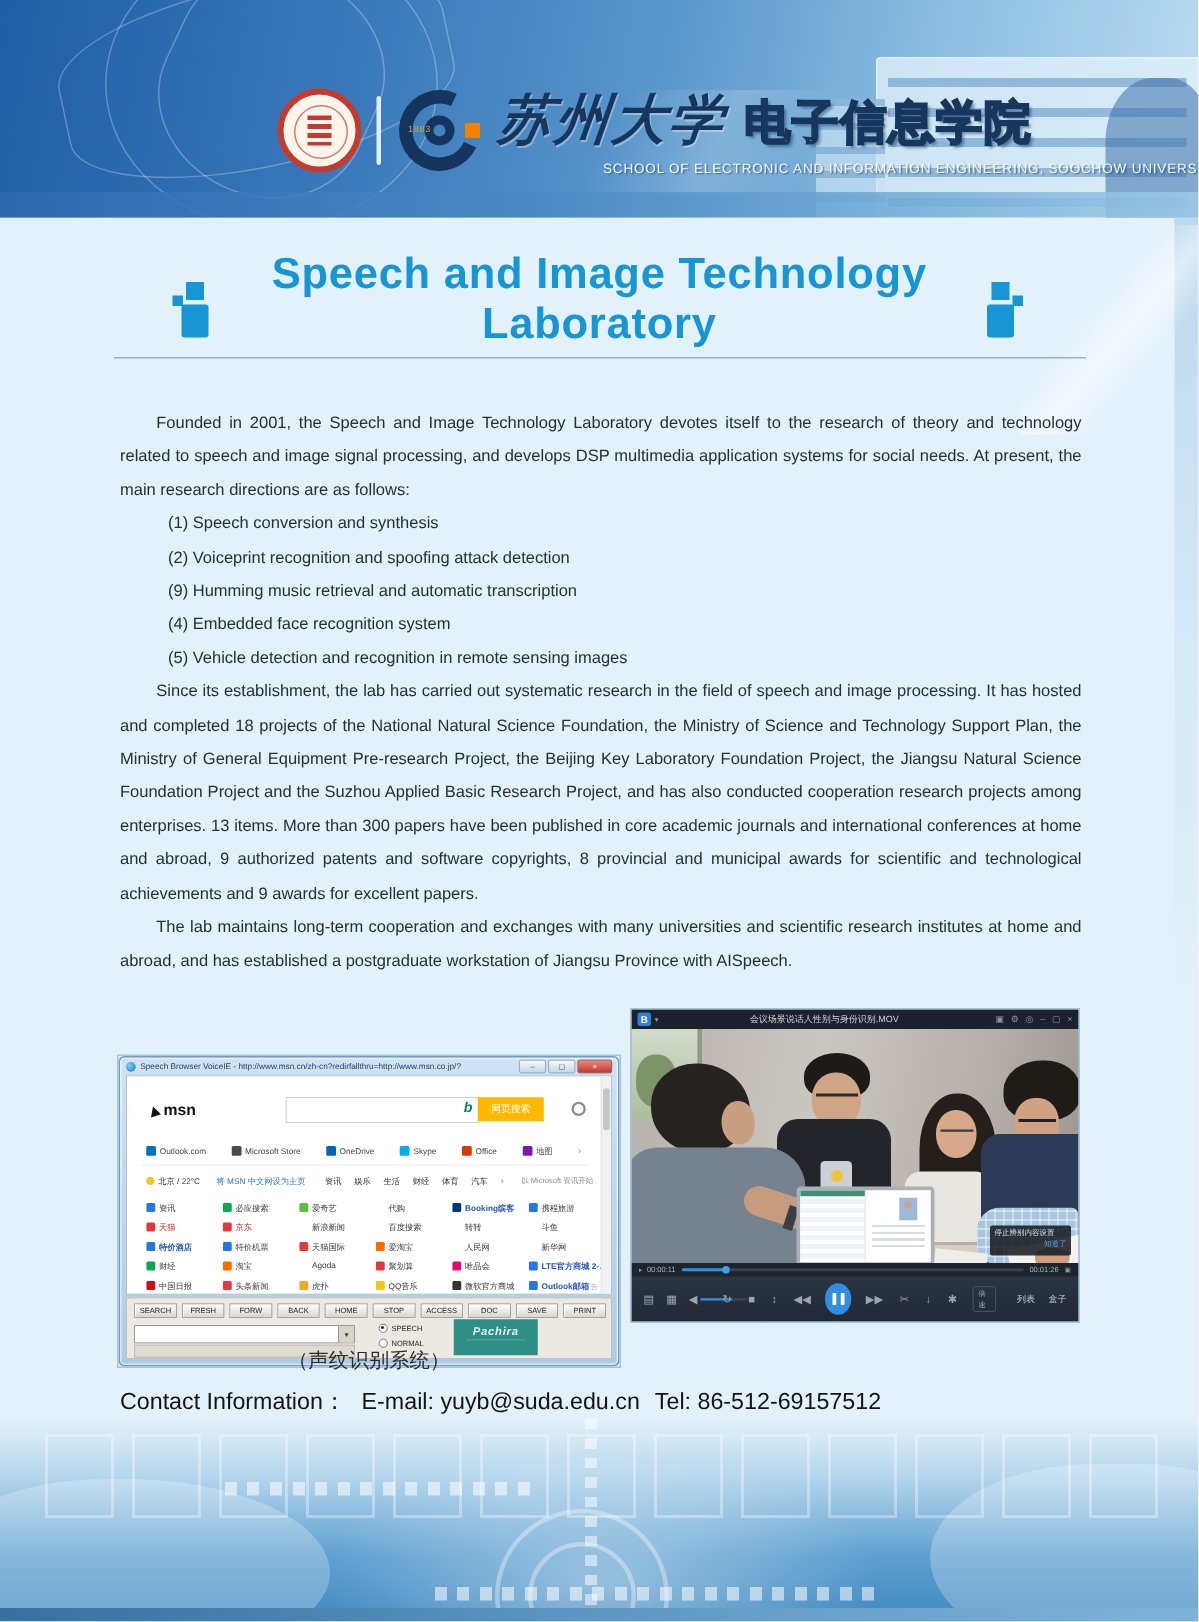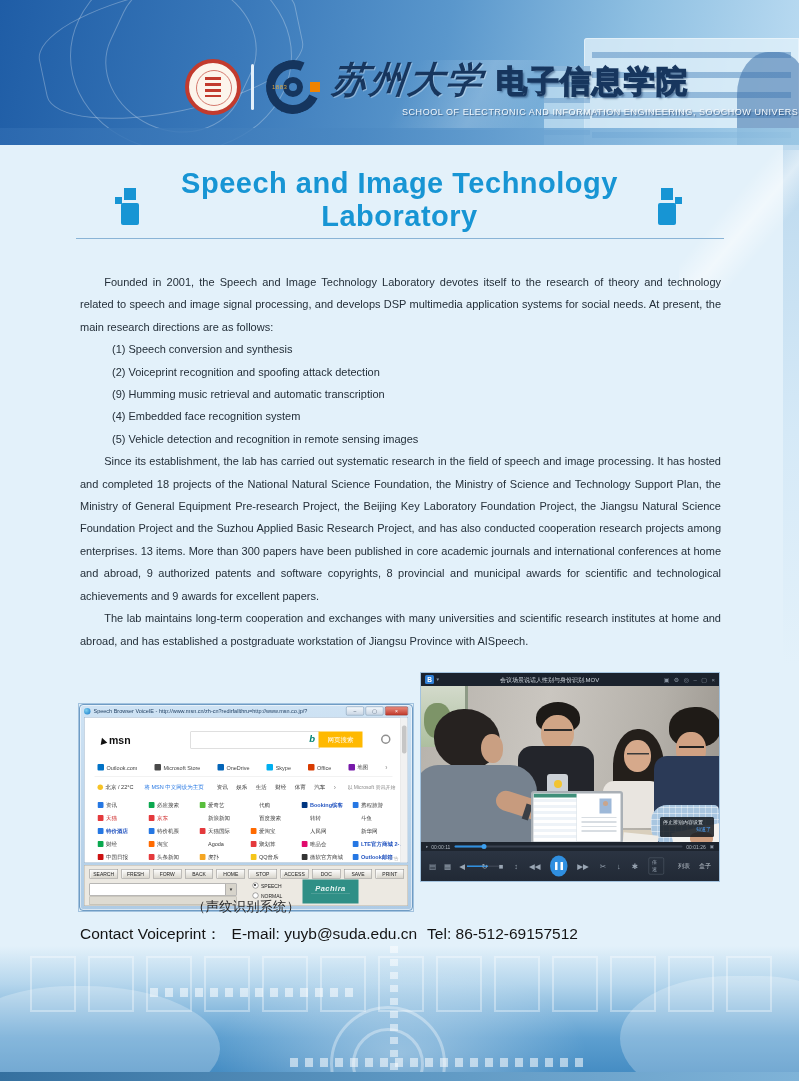--- a/index.html
+++ b/index.html
@@ -632,21 +632,21 @@
           <span>列表</span>
           <span>盒子</span>
         </div>
       </div>
     </div>
   </div>
 
   <div class="caption cap-left">（声纹识别系统）</div>
 
   <div class="contact">
-    <span>Contact Voiceprint：</span>
+    <span>Contact Information：</span>
     <span>E-mail: yuyb@suda.edu.cn</span>
     <span>Tel: 86-512-69157512</span>
   </div>
 
   <div class="bottom-band">
     <div class="beam"></div>
     <div class="map-blob mb1"></div>
     <div class="map-blob mb2"></div>
     <div class="outline-row">
       <div></div>

